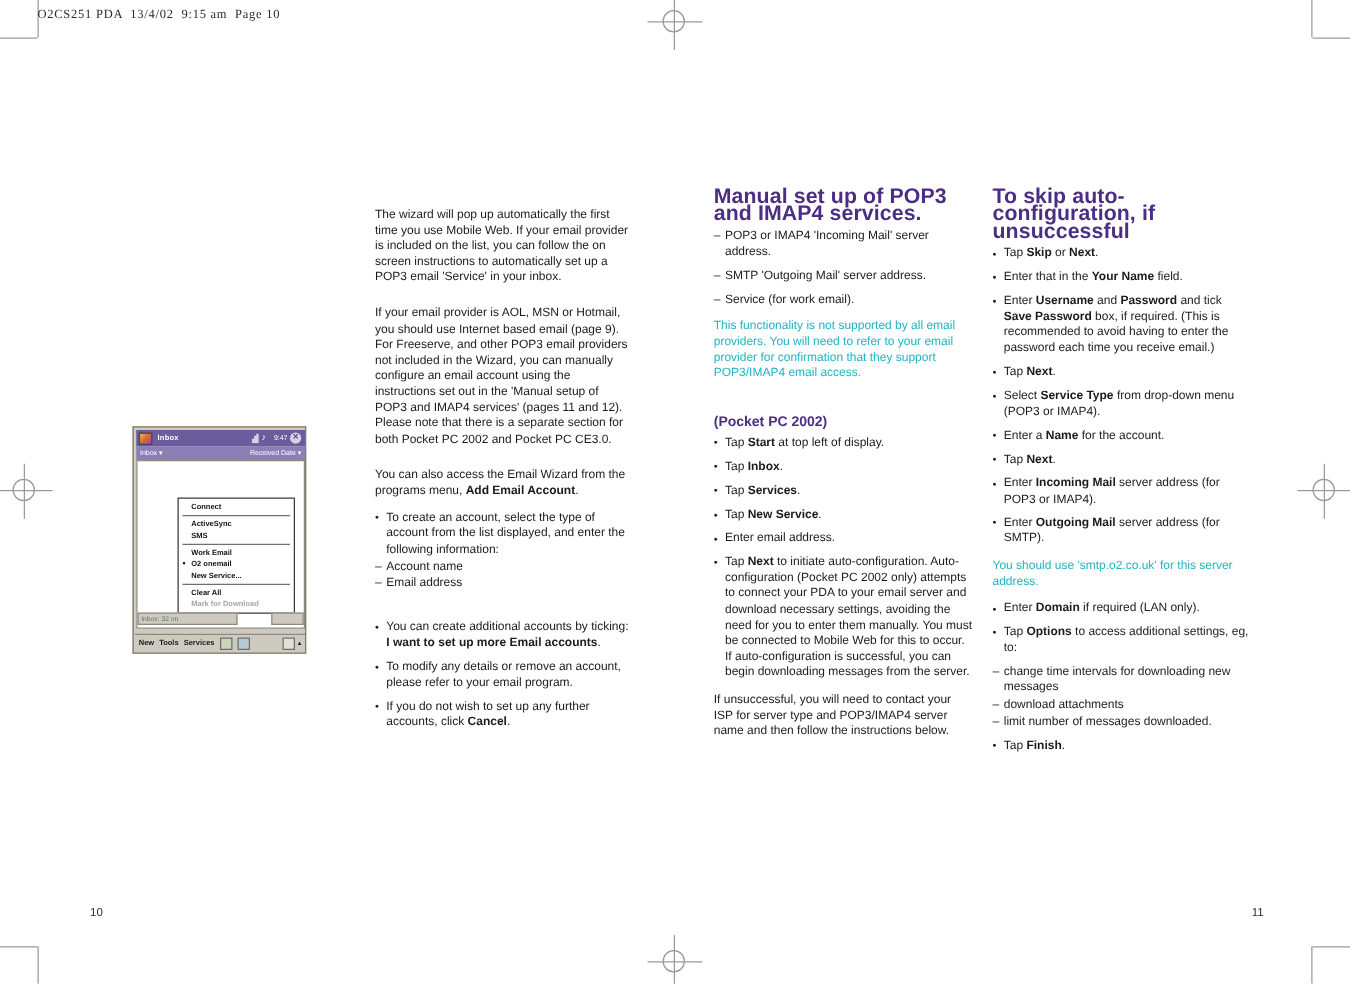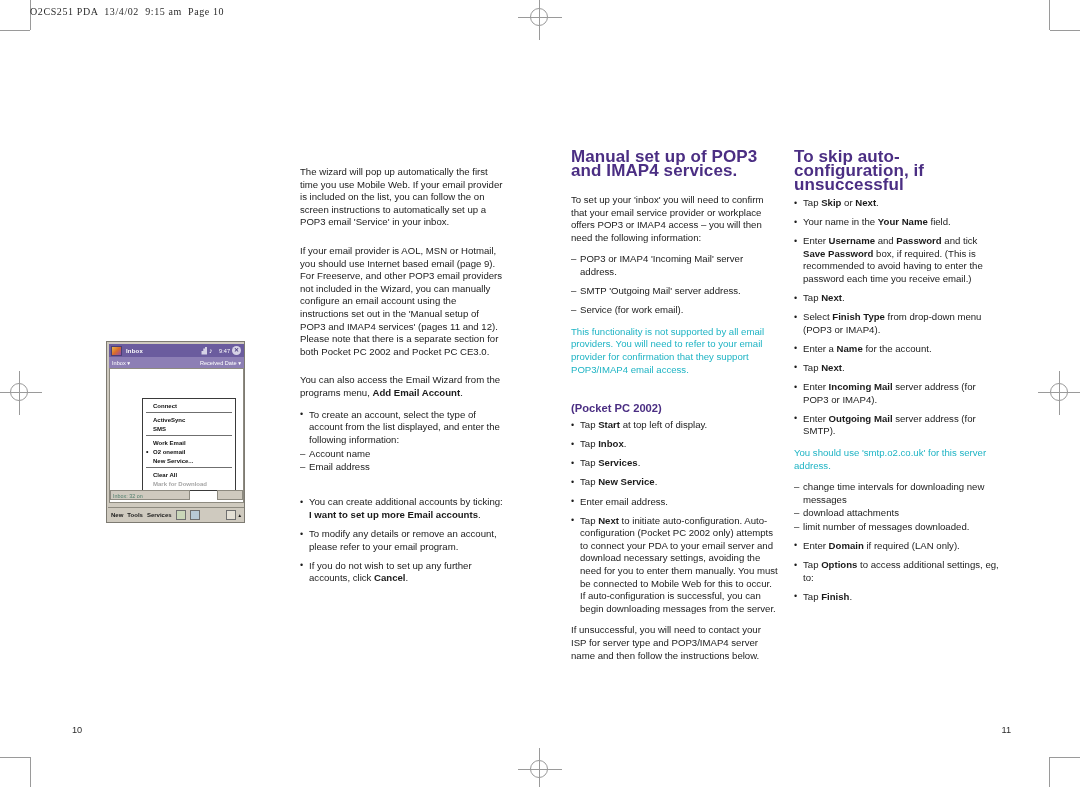--- a/index.html
+++ b/index.html
@@ -361,21 +361,20 @@
 
     <ul class="bullets">
       <li><span>You can create additional accounts by ticking: </span><span class="b">I want to set up more Email accounts</span><span>.</span></li>
       <li><span>To modify any details or remove an account, please refer to your email program.</span></li>
       <li><span>If you do not wish to set up any further accounts, click </span><span class="b">Cancel</span><span>.</span></li>
     </ul>
   </div>
 
   <div class="col" id="col-mid">
     <h2 class="sec">Manual set up of POP3 and IMAP4 services.</h2>
-    <p class="para">To set up your 'inbox' you will need to confirm that your email service provider or workplace offers POP3 or IMAP4 access – you will then need the following information:</p>
 
     <ul class="bullets">
       <li class="dash">POP3 or IMAP4 'Incoming Mail' server address.</li>
       <li class="dash">SMTP 'Outgoing Mail' server address.</li>
       <li class="dash">Service (for work email).</li>
     </ul>
 
     <p class="note">This functionality is not supported by all email providers. You will need to refer to your email provider for confirmation that they support POP3/IMAP4 email access.</p>
 
     <div class="spacer-md"></div>
@@ -393,48 +392,48 @@
 
     <p class="para" style="margin-top:9px;">If unsuccessful, you will need to contact your ISP for server type and POP3/IMAP4 server name and then follow the instructions below.</p>
   </div>
 
   <div class="col" id="col-right">
     <h2 class="sec">To skip auto-configuration, if unsuccessful</h2>
 
     <ul class="bullets">
       <li><span>Tap </span><span class="b">Skip</span><span> or </span><span class="b">Next</span><span>.</span></li>
 
-      <li><span>Your name in the </span><span class="b">Your Name</span><span> field.</span></li>
+      <li><span>Enter that in the </span><span class="b">Your Name</span><span> field.</span></li>
 
       <li><span>Enter </span><span class="b">Username</span><span> and </span><span class="b">Password</span><span> and tick </span><span class="b">Save Password</span><span> box, if required. (This is recommended to avoid having to enter the password each time you receive email.)</span></li>
 
       <li><span>Tap </span><span class="b">Next</span><span>.</span></li>
 
-      <li><span>Select </span><span class="b">Finish Type</span><span> from drop-down menu (POP3 or IMAP4).</span></li>
+      <li><span>Select </span><span class="b">Service Type</span><span> from drop-down menu (POP3 or IMAP4).</span></li>
 
       <li><span>Enter a </span><span class="b">Name</span><span> for the account.</span></li>
 
       <li><span>Tap </span><span class="b">Next</span><span>.</span></li>
 
       <li><span>Enter </span><span class="b">Incoming Mail</span><span> server address (for POP3 or IMAP4).</span></li>
 
       <li><span>Enter </span><span class="b">Outgoing Mail</span><span> server address (for SMTP).</span></li>
     </ul>
 
     <p class="note">You should use 'smtp.o2.co.uk' for this server address.</p>
+
+    <ul class="bullets">
+      <li><span>Enter </span><span class="b">Domain</span><span> if required (LAN only).</span></li>
+      <li><span>Tap </span><span class="b">Options</span><span> to access additional settings, eg, to:</span></li>
+    </ul>
 
     <ul class="bullets" style="margin-top:1px;">
       <li class="dash tight">change time intervals for downloading new messages</li>
       <li class="dash tight">download attachments</li>
       <li class="dash">limit number of messages downloaded.</li>
-    </ul>
-
-    <ul class="bullets">
-      <li><span>Enter </span><span class="b">Domain</span><span> if required (LAN only).</span></li>
-      <li><span>Tap </span><span class="b">Options</span><span> to access additional settings, eg, to:</span></li>
     </ul>
 
     <ul class="bullets">
       <li><span>Tap </span><span class="b">Finish</span><span>.</span></li>
     </ul>
   </div>
 
   <div class="pda">
 
     <div class="pda-titlebar">

